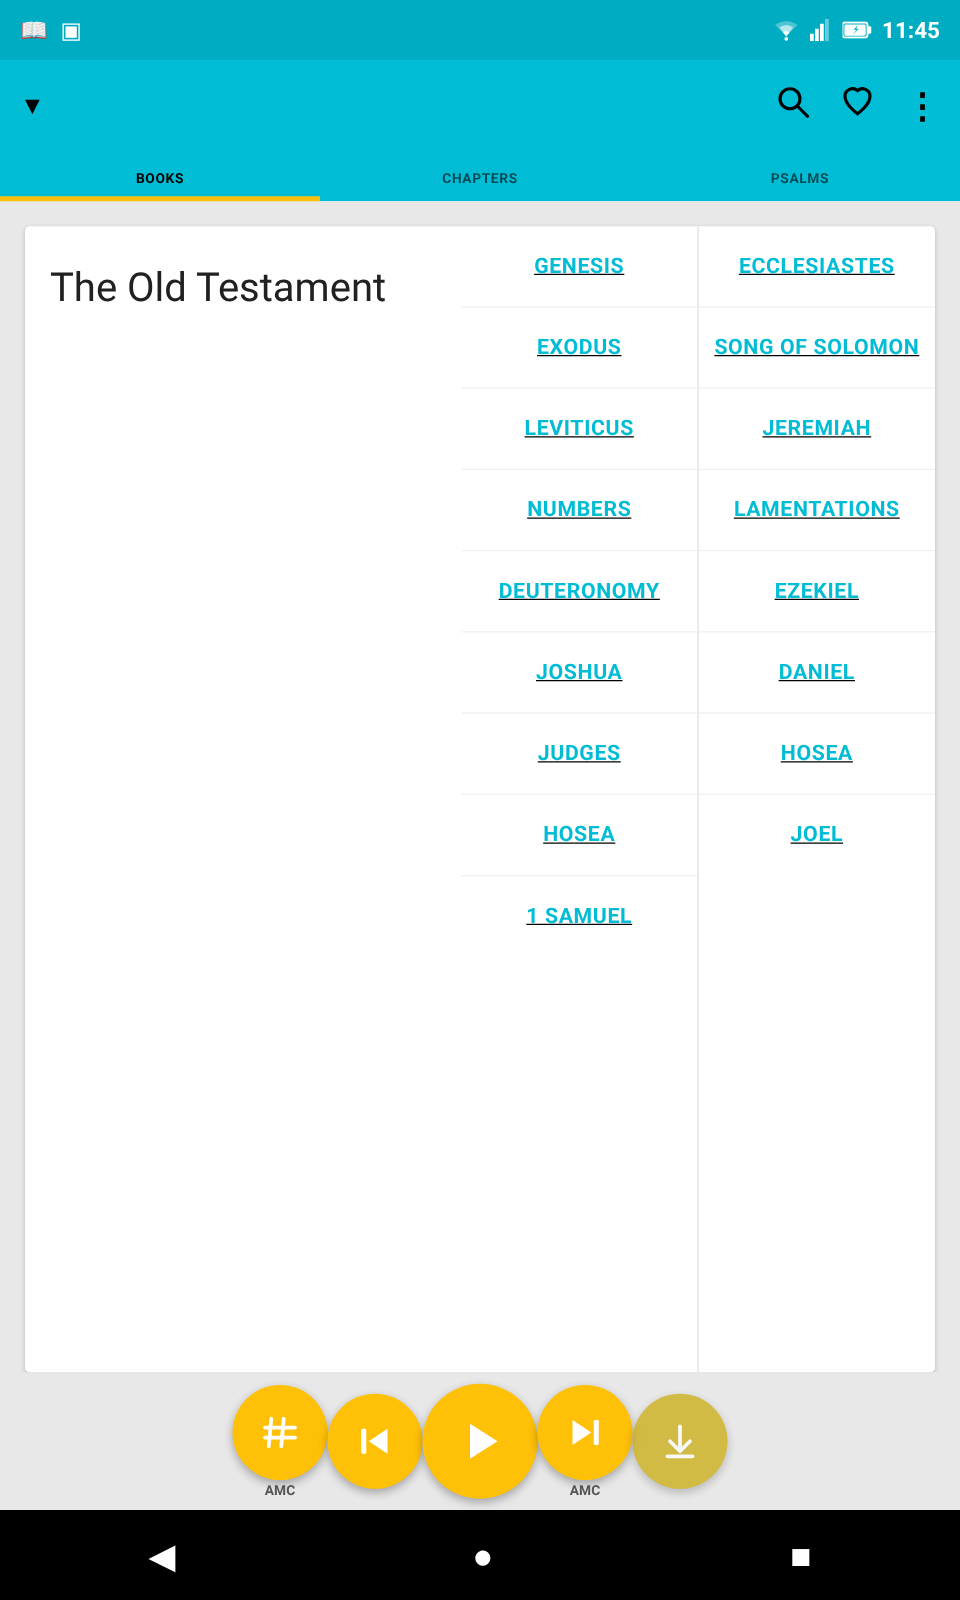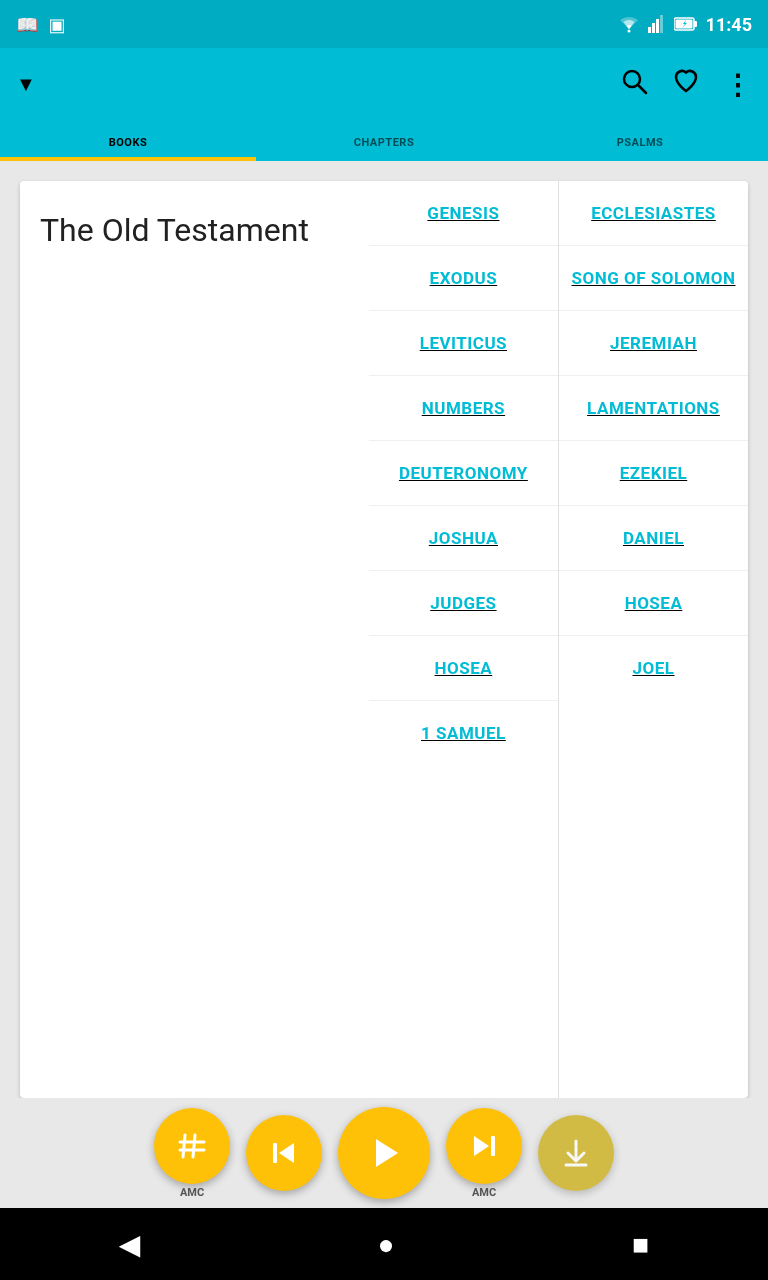--- a/index.html
+++ b/index.html
@@ -195,21 +195,20 @@
       border-bottom: none;
     }
 
     
     .player-bar {
       height: 110px;
       background: #e8e8e8;
       display: flex;
       align-items: center;
       justify-content: center;
-      gap: 16px;
       flex-shrink: 0;
       padding: 0 20px;
       position: relative;
     }
 
     .player-btn {
       width: 76px;
       height: 76px;
       border-radius: 50%;
       background: #FFC107;

